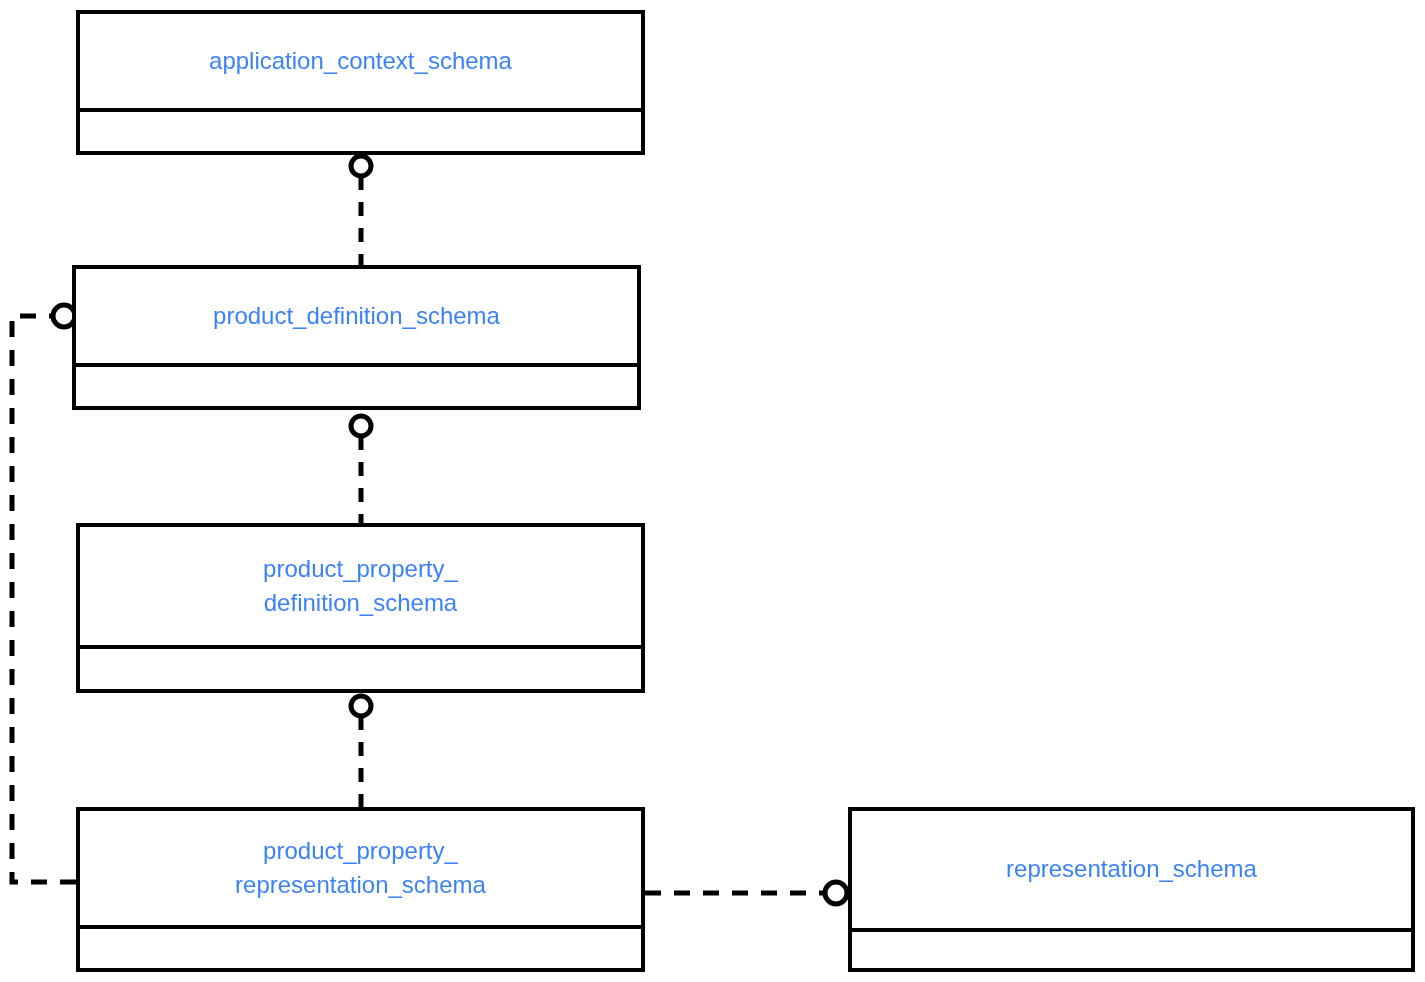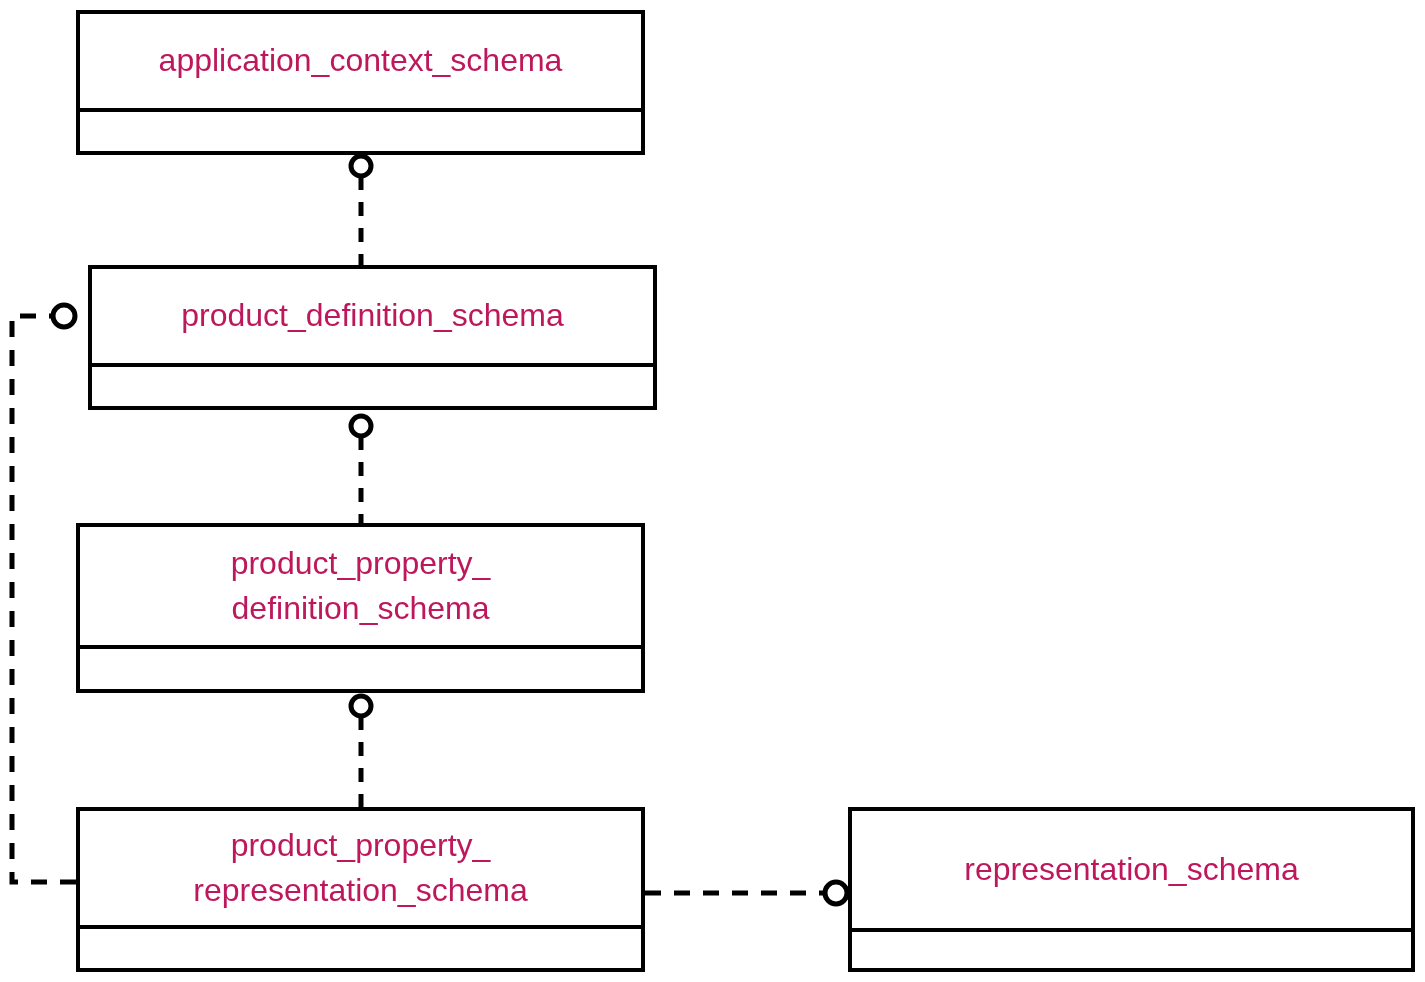--- a/index.html
+++ b/index.html
@@ -34,23 +34,23 @@
   .box-title-cell {
     flex: 1 1 auto;
     display: flex;
     align-items: center;
     justify-content: center;
     text-align: center;
     padding: 0 10px;
     box-sizing: border-box;
   }
   .box-title-text {
-    font-size: 32px;
+    font-size: 24px;
     line-height: 1.42;
-    color: #be185d;
+    color: #3b82f6;
     white-space: pre-line;
     letter-spacing: 0px;
   }
   .box-divider {
     height: 4px;
     background: #000000;
     flex: 0 0 auto;
   }
   .box-attr-cell {
     flex: 0 0 auto;
@@ -91,21 +91,21 @@
   </svg>
 
   <div class="schema-box" style="left:76px; top:10px; width:569px; height:145px;">
     <div class="box-title-cell" style="height:98px;">
       <span class="box-title-text">application_context_schema</span>
     </div>
     <div class="box-divider"></div>
     <div class="box-attr-cell" style="height:39px;"></div>
   </div>
 
-  <div class="schema-box" style="left:88px; top:265px; width:569px; height:145px;">
+  <div class="schema-box" style="left:72px; top:265px; width:569px; height:145px;">
     <div class="box-title-cell" style="height:98px;">
       <span class="box-title-text">product_definition_schema</span>
     </div>
     <div class="box-divider"></div>
     <div class="box-attr-cell" style="height:39px;"></div>
   </div>
 
   <div class="schema-box" style="left:76px; top:523px; width:569px; height:170px;">
     <div class="box-title-cell" style="height:122px;">
       <span class="box-title-text">product_property_

